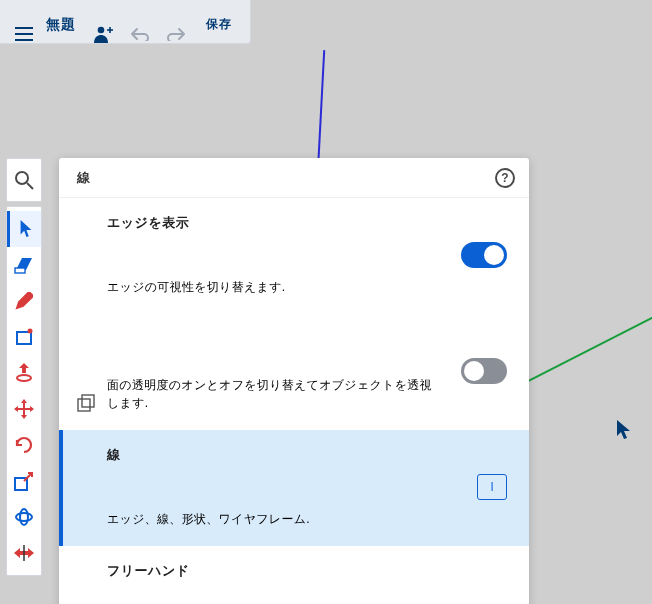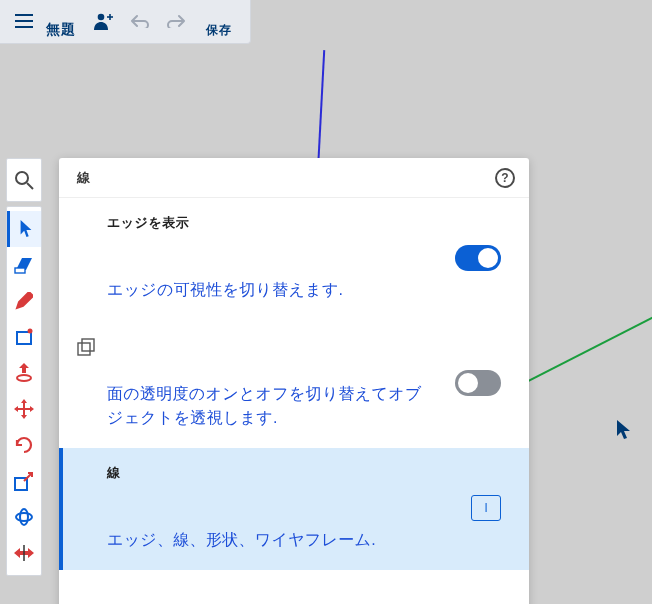--- a/index.html
+++ b/index.html
@@ -34,22 +34,22 @@
   .cursor-canvas {
     position:absolute; left:617px; top:420px; width:14px; height:20px;
     color:#003a73;
   }
 
   
   .topbar {
     position:absolute; top:0; left:0;
     background:#e7eaef; border:1px solid #d3d7de; border-left:none; border-top:none;
     border-bottom-right-radius:4px;
-    height:44px; display:flex; align-items:flex-end;
-    padding:4px 6px; z-index:20;
+    height:44px; display:flex; align-items:flex-start;
+    padding:16px 6px; z-index:20;
   }
   .topbar .tbtn {
     height:36px; min-width:36px; display:flex; align-items:center; justify-content:center;
     color:#003a73; padding:0 6px; cursor:pointer; border-radius:3px;
   }
   .topbar .tbtn.disabled { color:#a0a8b5; }
   .topbar .title { font-size:14px; font-weight:700; color:#003a73; padding:0 10px 0 4px; letter-spacing:1px;}
   .topbar .save { font-size:12px; font-weight:700; color:#003a73; padding:0 12px; letter-spacing:1px;}
 
   
@@ -88,26 +88,26 @@
     padding:0 14px 0 18px; font-size:13px; font-weight:700; color:#3a3a3a;
     border-bottom:1px solid #eee;
   }
   .help-btn {
     width:20px; height:20px; border:2px solid #4a4a4a; border-radius:50%;
     display:flex; align-items:center; justify-content:center;
     font-size:12px; font-weight:700; color:#4a4a4a; cursor:pointer;
   }
   .panel-body { padding: 0; }
   .row {
-    display:flex; align-items:flex-start; padding:16px 28px 18px 18px; gap:12px;
+    display:flex; align-items:flex-end; padding:16px 22px 18px 18px; gap:12px;
   }
   .row .lead-icon { width:18px; flex:0 0 18px; margin-top:2px; }
   .row .content { flex:1; }
   .row .title { font-size:13px; font-weight:700; color:#222; margin-bottom:6px; letter-spacing:.5px;}
-  .row .desc { font-size:16px; color:#1d4ed8; line-height:1.5; letter-spacing:.3px;margin-top:46px;}
+  .row .desc { font-size:12px; color:#000000; line-height:1.5; letter-spacing:.3px;margin-top:46px;}
   .row .trailing { margin-left:8px; align-self:center; }
   .row.highlight { background:#d8ebfb; border-left:4px solid #0b60d4; padding-left:14px; }
   .toggle {
     width:46px; height:26px; border-radius:13px; position:relative; cursor:pointer;
   }
   .toggle .knob {
     position:absolute; top:3px; width:20px; height:20px; border-radius:50%; background:#fff;
     transition:left .1s;
   }
   .toggle.on { background:#0b60d4; }
@@ -289,20 +289,21 @@
         <div class="desc">エッジ、線、形状、ワイヤフレーム.</div>
       </div>
       <div class="trailing">
         <div class="shortcut-box">l</div>
       </div>
     </div>
 
     <div class="row">
       <div class="lead-icon"></div>
       <div class="content">
+        <div class="title">フリーハンド</div>
       </div>
     </div>
 
     <div class="row">
       <div class="lead-icon">
         <svg width="18" height="18" viewBox="0 0 18 18" fill="none" stroke="#555" stroke-width="1.4">
             <path d="M2 6 L9 2 L16 6 L16 14 L9 18 L2 14 Z M2 6 L9 10 L16 6 M9 10 L9 18"></path>
           </svg>
       </div>
     </div>

